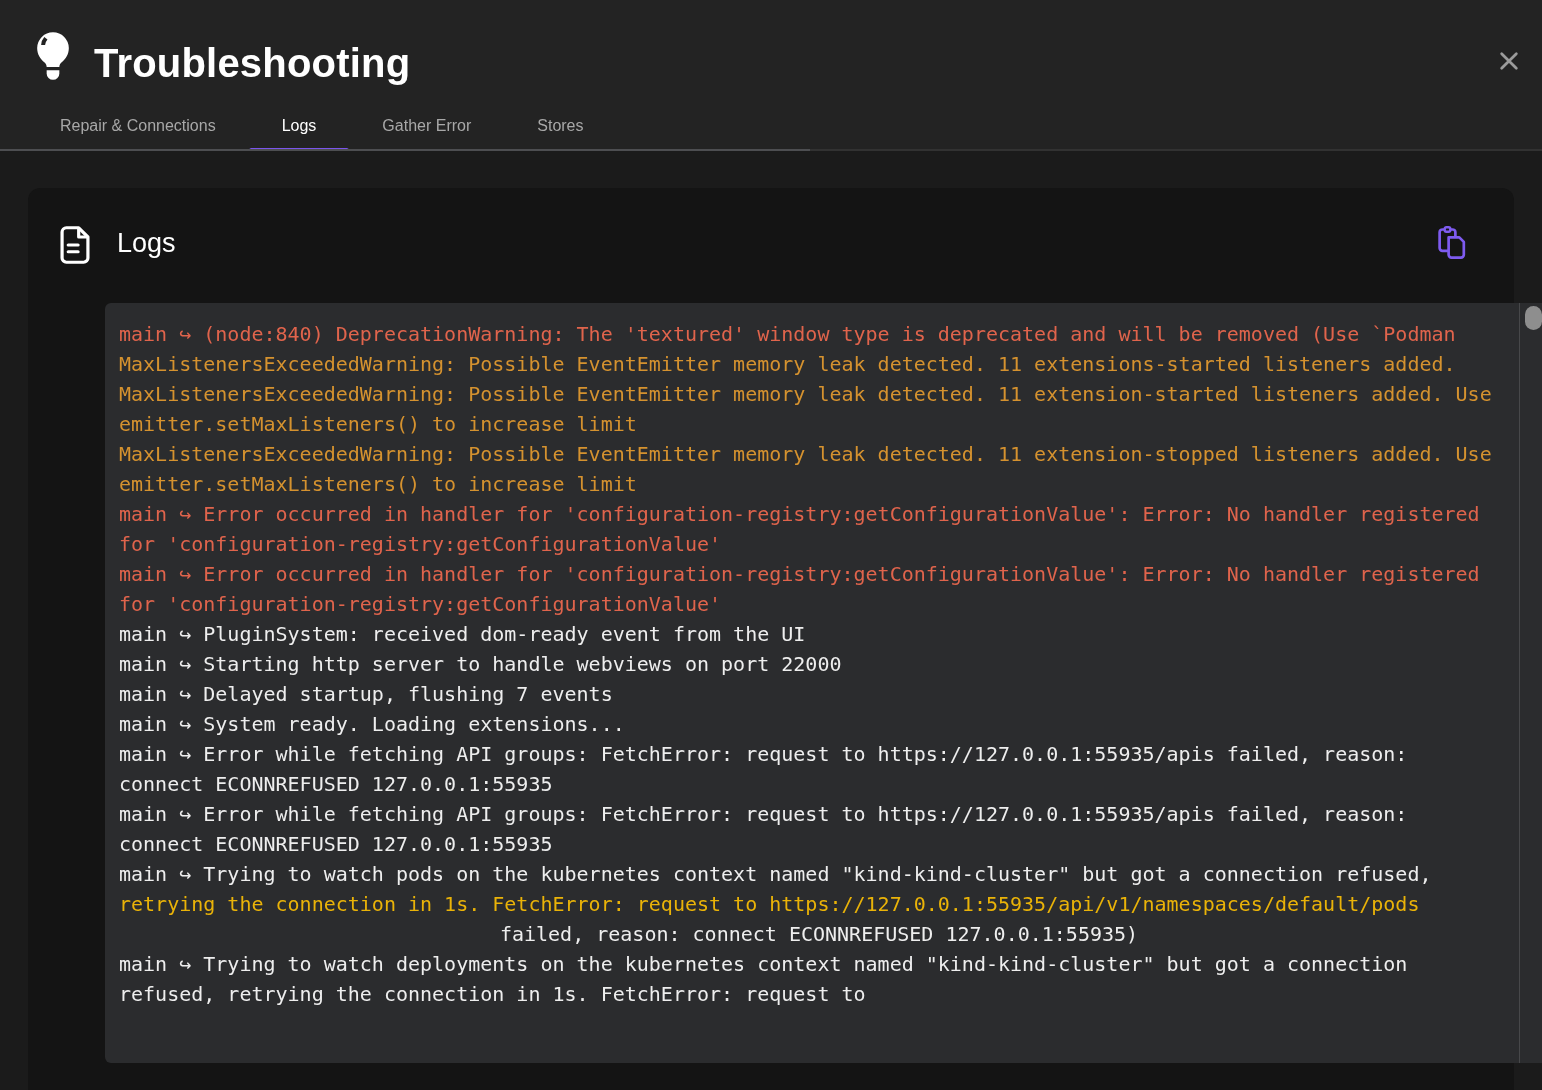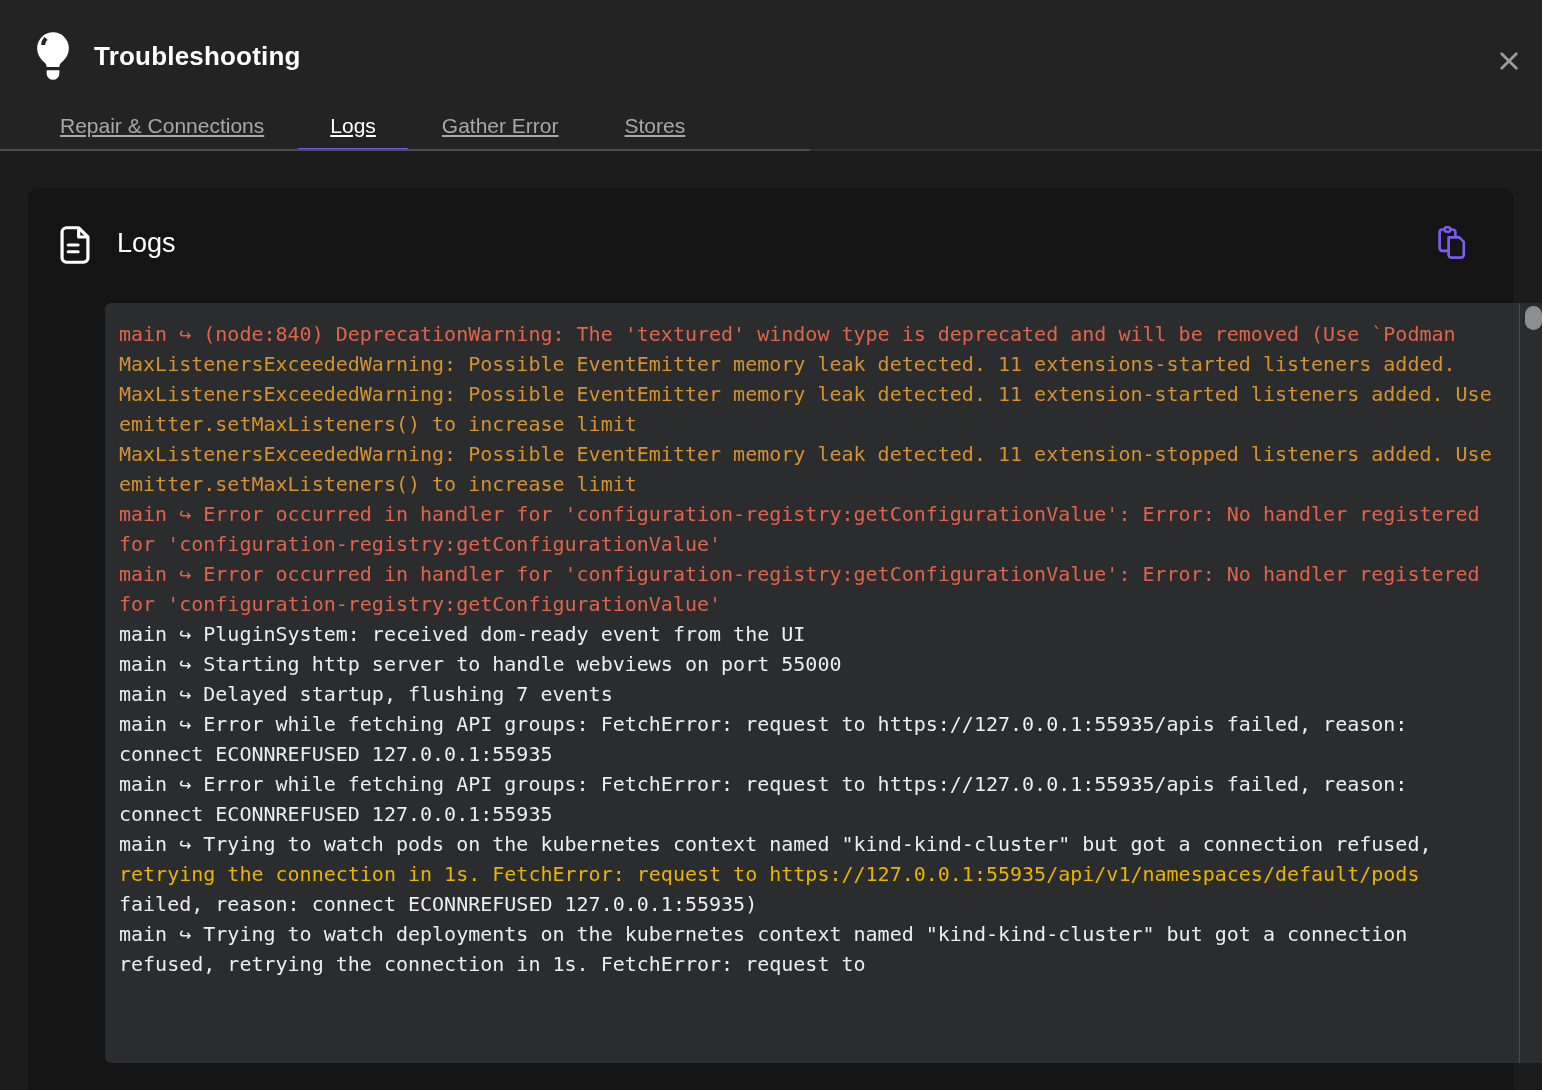--- a/index.html
+++ b/index.html
@@ -6,30 +6,30 @@
   html,body { width:1542px; height:1090px; background:#1b1b1b; overflow:hidden;
               font-family:"Liberation Sans", sans-serif; }
 
   
   .topbar { position:absolute; left:0; top:0; width:1542px; height:151px;
             background:#232323; border-bottom:2px solid #323232; }
   .topbar-accentline { position:absolute; left:0; top:149px; width:810px; height:2px;
                        background:#4d4e51; z-index:2; }
   .app-title-row { position:absolute; left:0; top:0; width:1542px; height:100px; }
   .bulb { position:absolute; left:34px; top:30px; width:38px; height:52px; }
-  .page-title { position:absolute; left:94px; top:41px; font-size:26px; font-weight:700;
+  .page-title { position:absolute; left:94px; top:41px; font-size:40px; font-weight:700;
                 color:#ffffff; letter-spacing:.2px; }
   .close-btn { position:absolute; left:1492px; top:44px; width:34px; height:34px;
                display:flex; align-items:center; justify-content:center;
                background:none; border:none; cursor:pointer; }
   .close-btn svg { width:22px; height:22px; }
 
   .tabs { position:absolute; left:27px; top:100px; height:51px; display:flex; }
   .tab { position:relative; height:51px; padding:0 33px; display:flex; align-items:center;
-         font-size:21px; color:#a8a8a8; cursor:pointer; white-space:nowrap;text-decoration:underline; }
+         font-size:16px; color:#a8a8a8; cursor:pointer; white-space:nowrap; }
   .tab.active { color:#ffffff; }
   .tab.active::after { content:""; position:absolute; left:0; right:0; bottom:-2px;
                        height:5px; border-radius:3px; background:var(--accent,#7b55ec); }
 
   
   .main { position:absolute; left:0; top:151px; width:1542px; height:939px; background:#1b1b1b; }
   .card { position:absolute; left:28px; top:37px; width:1486px; height:960px;
           background:#141414; border-radius:12px; }
   .card-header { position:absolute; left:0; top:0; width:100%; height:115px; }
   .doc-icon { position:absolute; left:31px; top:37px; width:32px; height:40px; }
@@ -103,29 +103,30 @@
           <div class="log-line" style="color: rgb(213, 146, 47);">MaxListenersExceededWarning: Possible EventEmitter memory leak detected. 11 extensions-started listeners added.</div>
           <div class="log-line" style="color: rgb(213, 146, 47);">MaxListenersExceededWarning: Possible EventEmitter memory leak detected. 11 extension-started listeners added. Use</div>
           <div class="log-line" style="color: rgb(213, 146, 47);">emitter.setMaxListeners() to increase limit</div>
           <div class="log-line" style="color: rgb(213, 146, 47);">MaxListenersExceededWarning: Possible EventEmitter memory leak detected. 11 extension-stopped listeners added. Use</div>
           <div class="log-line" style="color: rgb(213, 146, 47);">emitter.setMaxListeners() to increase limit</div>
           <div class="log-line" style="color: rgb(224, 100, 76);">main ↪ Error occurred in handler for 'configuration-registry:getConfigurationValue': Error: No handler registered</div>
           <div class="log-line" style="color: rgb(224, 100, 76);">for 'configuration-registry:getConfigurationValue'</div>
           <div class="log-line" style="color: rgb(224, 100, 76);">main ↪ Error occurred in handler for 'configuration-registry:getConfigurationValue': Error: No handler registered</div>
           <div class="log-line" style="color: rgb(224, 100, 76);">for 'configuration-registry:getConfigurationValue'</div>
           <div class="log-line" style="color: rgb(238, 238, 238);">main ↪ PluginSystem: received dom-ready event from the UI</div>
-          <div class="log-line" style="color: rgb(238, 238, 238);">main ↪ Starting http server to handle webviews on port 55000</div>
+          <div class="log-line" style="color: rgb(238, 238, 238);">main ↪ Starting http server to handle webviews on port 22000</div>
           <div class="log-line" style="color: rgb(238, 238, 238);">main ↪ Delayed startup, flushing 7 events</div>
+          <div class="log-line" style="color: rgb(238, 238, 238);">main ↪ System ready. Loading extensions...</div>
           <div class="log-line" style="color: rgb(238, 238, 238);">main ↪ Error while fetching API groups: FetchError: request to https://127.0.0.1:55935/apis failed, reason:</div>
           <div class="log-line" style="color: rgb(238, 238, 238);">connect ECONNREFUSED 127.0.0.1:55935</div>
           <div class="log-line" style="color: rgb(238, 238, 238);">main ↪ Error while fetching API groups: FetchError: request to https://127.0.0.1:55935/apis failed, reason:</div>
           <div class="log-line" style="color: rgb(238, 238, 238);">connect ECONNREFUSED 127.0.0.1:55935</div>
           <div class="log-line" style="color: rgb(238, 238, 238);">main ↪ Trying to watch pods on the kubernetes context named "kind-kind-cluster" but got a connection refused,</div>
           <div class="log-line" style="color: #eab308;">retrying the connection in 1s. FetchError: request to https://127.0.0.1:55935/api/v1/namespaces/default/pods</div>
-          <div class="log-line" style="color: rgb(238, 238, 238);">failed, reason: connect ECONNREFUSED 127.0.0.1:55935)</div>
+          <div class="log-line" style="color: rgb(238, 238, 238); text-align: center;">failed, reason: connect ECONNREFUSED 127.0.0.1:55935)</div>
           <div class="log-line" style="color: rgb(238, 238, 238);">main ↪ Trying to watch deployments on the kubernetes context named "kind-kind-cluster" but got a connection</div>
           <div class="log-line" style="color: rgb(238, 238, 238);">refused, retrying the connection in 1s. FetchError: request to</div>
         </div>
       <div class="scroll-gutter">
         <div class="scroll-thumb"></div>
       </div>
     </div>
   </div>
 </div>
 

